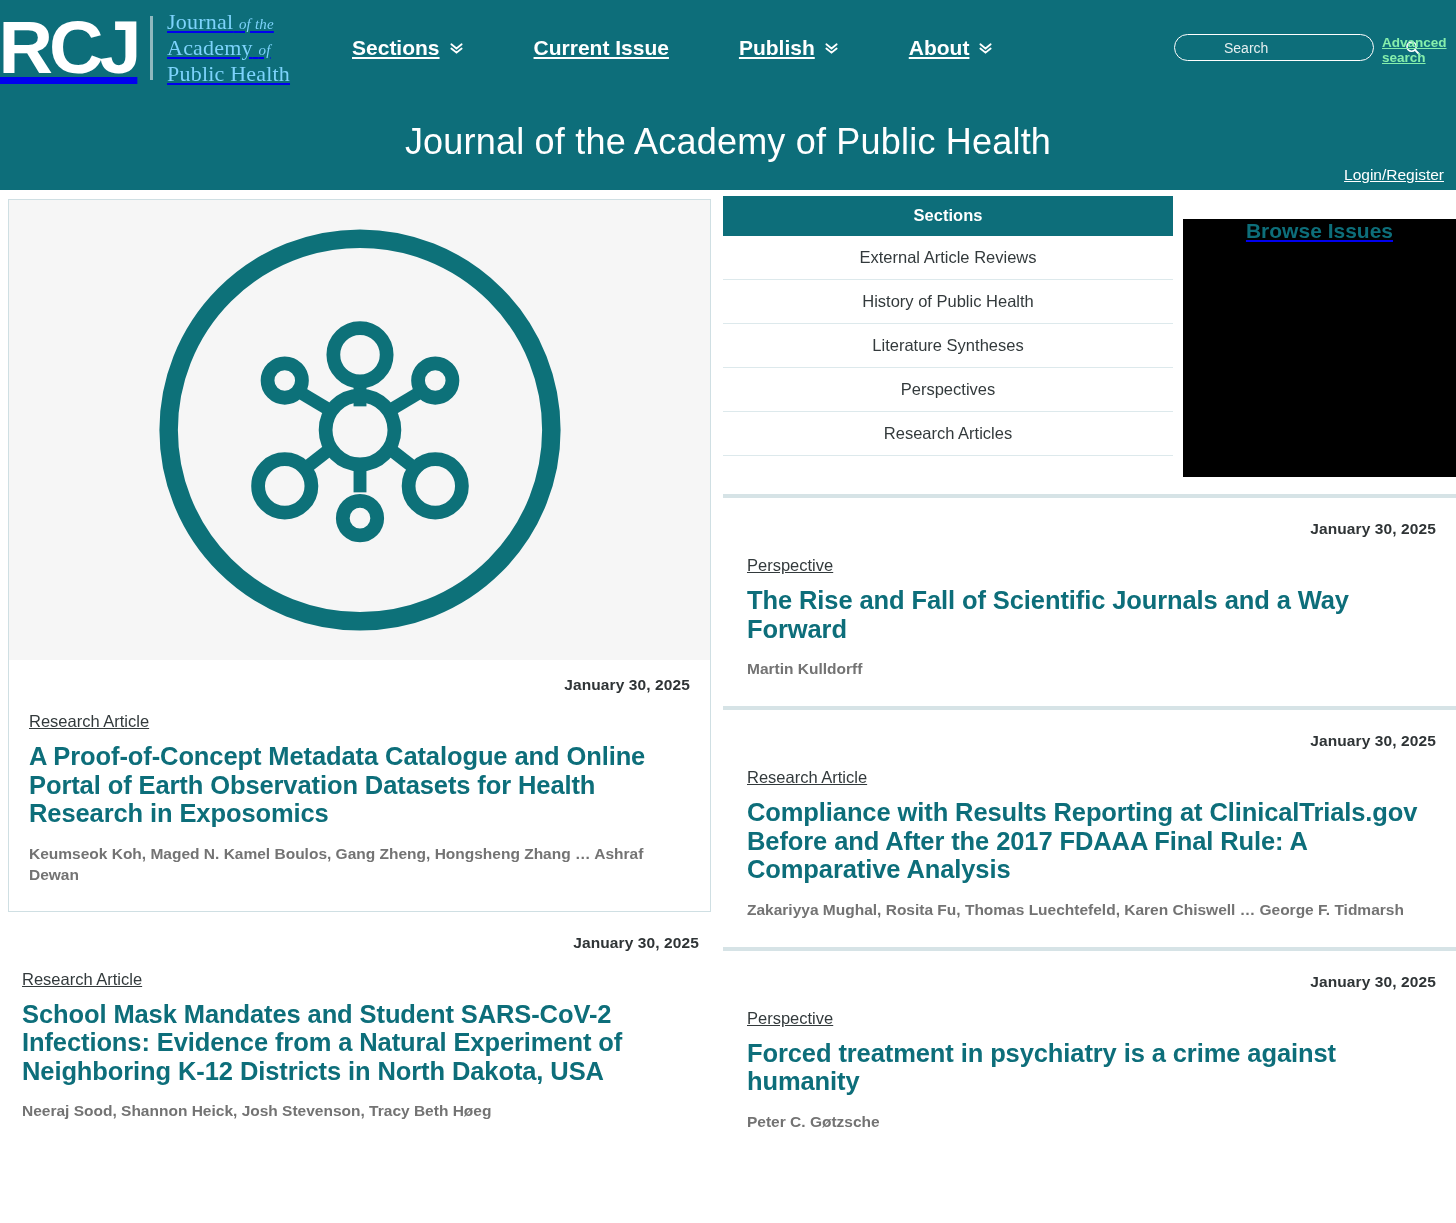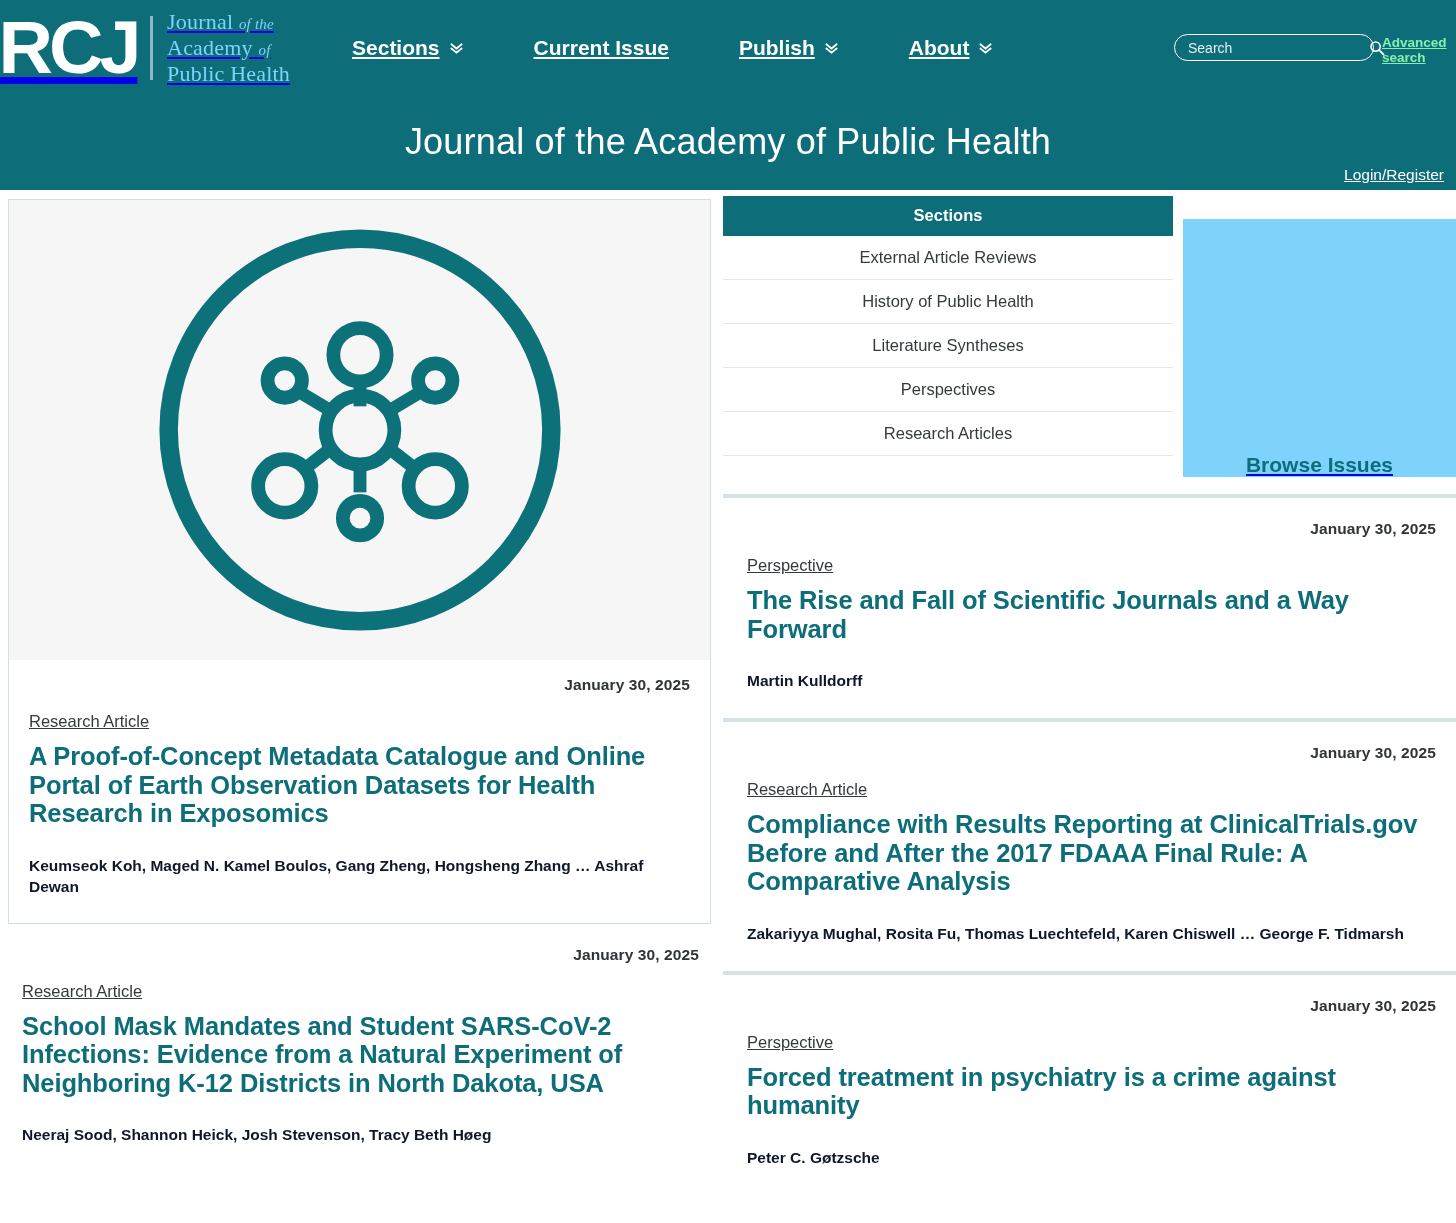--- a/index.html
+++ b/index.html
@@ -98,20 +98,21 @@
     background: transparent;
   }
   .searchbox input {
     flex: 1;
     background: transparent;
     border: none;
     outline: none;
     color: #ffffff;
     font-size: 14px;
     font-family: "Liberation Sans", sans-serif;
+    margin-left: 36px;
   }
   .searchbox input::placeholder { color: #e6eff0; opacity: 1; }
   .search-ico { width: 16px; height: 16px; flex: 0 0 16px; }
   .advanced {
     color: #86efac;
     font-size: 13.5px;
     font-weight: bold;
     line-height: 15px;
     width: 66px;
     padding-top: 1px;
@@ -182,24 +183,24 @@
   }
   .art-title {
     margin-top: 11px;
     color: #0d6e7a;
     font-size: 25.5px;
     font-weight: bold;
     line-height: 28.5px;
     letter-spacing: -.1px;
   }
   .art-authors {
-    margin-top: 27px;
+    margin-top: 15px;
     font-size: 15.5px;
     font-weight: bold;
-    color: #0f172a;
+    color: #737373;
     line-height: 21px;
   }
 
   .art-plain { padding: 0 20px 0 22px; margin-top: 22px; }
   .art-plain.right { padding: 0 20px 0 28px; }
 
   
   .widgets {
     display: flex;
     gap: 10px;
@@ -219,24 +220,24 @@
   }
   .sections-item {
     text-align: center;
     font-size: 16.5px;
     color: #333a3c;
     padding: 12px 0 12px 0;
     border-bottom: 1.5px solid #dde9ec;
   }
   .browse-box {
     flex: 1;
-    background: #7dd3fc;
+    background: #000000;
     min-height: 258px;
     display: flex;
-    align-items: flex-end;
+    align-items: flex-start;
     justify-content: center;
     margin-right: 0;
     margin-top: 23px;
   }
   .browse-label {
     color: #0d6e7a;
     font-size: 21px;
     font-weight: bold;
   }
 

